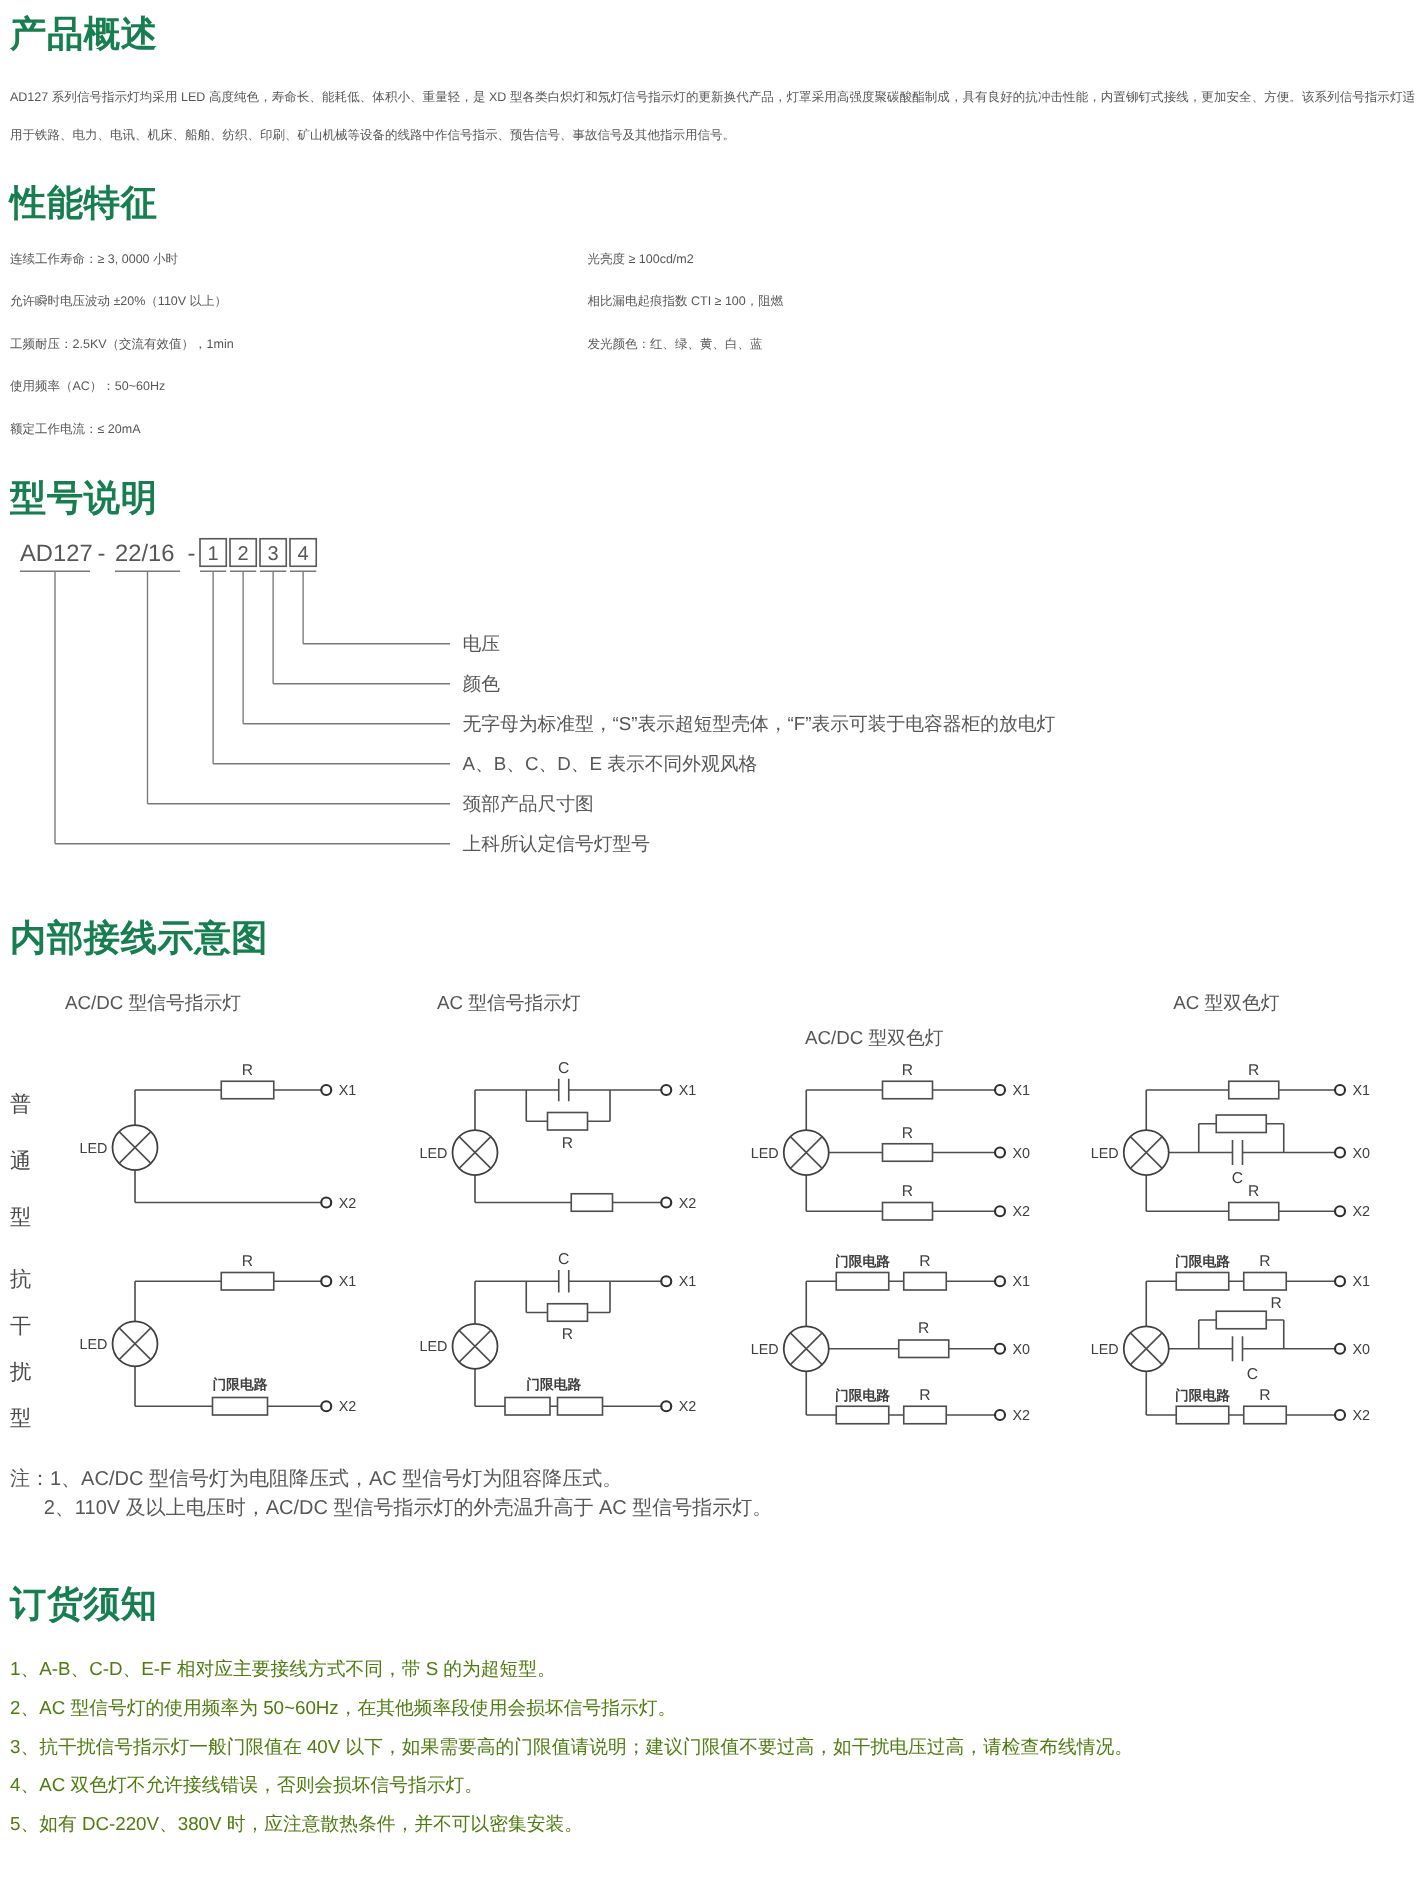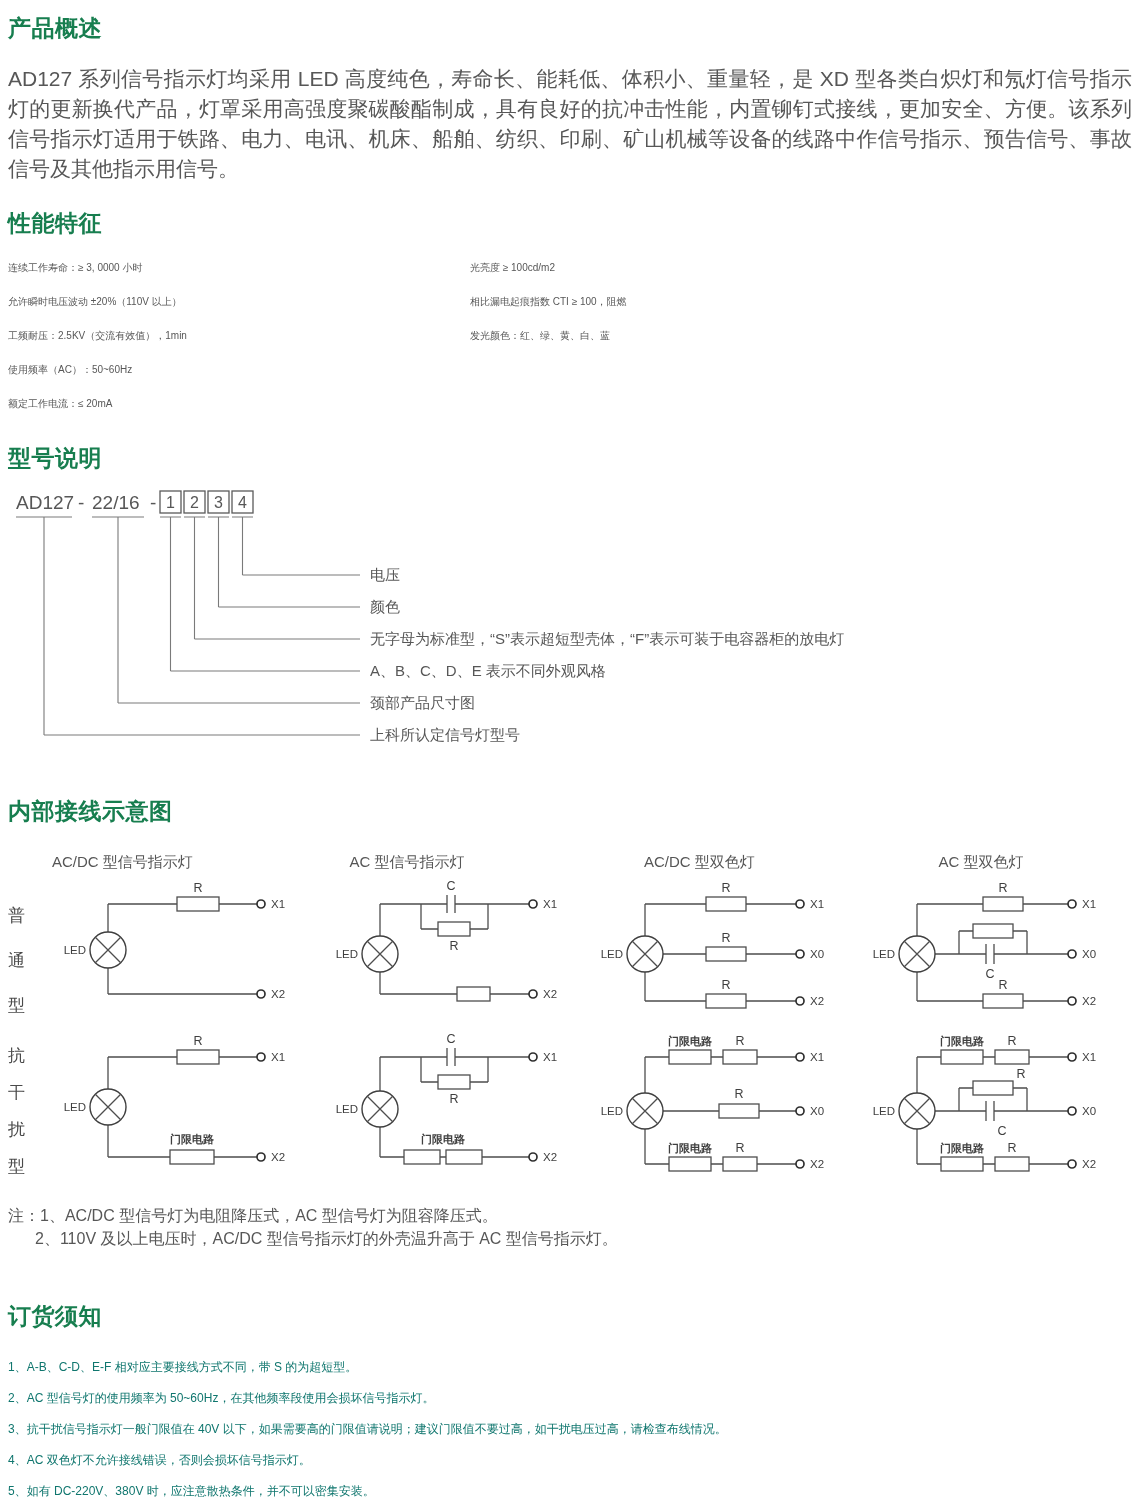--- a/index.html
+++ b/index.html
@@ -4,27 +4,27 @@
 <style>
   * { margin:0; padding:0; box-sizing:border-box; }
   html,body { background:#ffffff; }
   body {
     width:1140px; height:1504px; overflow:hidden; position:relative;
     font-family:"Liberation Sans","DejaVu Sans",sans-serif;
     color:#575757;
   }
   .page { padding:0 8px; }
   h2.sec {
-    color:#177E4F; font-size:23px; font-weight:bold; letter-spacing:0.5px;
+    color:#177E4F; font-size:29px; font-weight:bold; letter-spacing:0.5px;
     line-height:32px;
   }
   
   .sec-overview h2 { margin-top:12px; }
   .overview-body {
-    margin-top:20px; font-size:21px; line-height:30px; color:#575757;
+    margin-top:20px; font-size:10px; line-height:30px; color:#575757;
     width:1124px; text-align:justify;
   }
   
   .sec-features h2 { margin-top:23px; }
   .spec-grid { display:grid; grid-template-columns:462px 1fr; margin-top:12px; }
   .spec-col { display:block; }
   .spec-item { font-size:10px; line-height:34px; color:#575757; white-space:nowrap; }
   
   .sec-model h2 { margin-top:22px;font-family:Liberation Serif, serif; }
   .model-svg { display:block; margin-top:12px; }
@@ -33,42 +33,42 @@
   .model-svg .digit { font-size:16px; }
   .model-svg .mlabel { font-size:15px; }
   .model-svg path { stroke:#7a7a7a; stroke-width:1.1; fill:none; }
   .model-svg rect { stroke:#5a5a5a; stroke-width:1.3; fill:none; }
   
   .sec-wiring h2 { margin-top:36px; }
   .wire-grid { display:grid; grid-template-columns:38px repeat(4,1fr); margin-top:26px; }
   .wg-title { font-size:15px; color:#565656; height:26px; white-space:nowrap; }
   .wg-title.t1 { padding-left:6px; }
   .wg-title.t2 { padding-left:32px; }
-  .wg-title.t3 { padding-left:55px; }
+  .wg-title.t3 { padding-left:55px;margin-top:28px; }
   .wg-title.t4 { padding-left:78px; }
   .wg-rowlabel { }
   .vtext { display:inline-block; width:19px; word-break:break-all; font-size:17px; color:#4a4a4a; }
   .rl1 .vtext { line-height:45px; padding-top:14px; }
   .rl2 .vtext { line-height:37px; padding-top:8px; }
   .ckt { display:block; }
   .ckt path { stroke:#4e4e4e; stroke-width:1.3; fill:none; }
   .ckt rect { stroke:#4e4e4e; stroke-width:1.3; fill:#ffffff; }
   .ckt circle.led { stroke:#3f3f3f; stroke-width:1.4; fill:none; }
   .ckt circle.term { stroke:#2f2f2f; stroke-width:1.7; fill:#ffffff; }
   .ckt text { fill:#3f3f3f; font-family:"Liberation Sans","DejaVu Sans",sans-serif; }
   .ckt .lbl { font-size:12.5px; }
   .ckt .pin { font-size:11.5px; }
   .ckt .ledlbl { font-size:11.5px; }
   .ckt .gate { font-size:11px; font-weight:bold; }
   .wire-notes { margin-top:10px; font-size:16px; line-height:23px; color:#575757; }
   .wire-notes .n2 { padding-left:27px; }
   
   .sec-ordering h2 { margin-top:50px; }
   .order-list { margin-top:20px; }
-  .order-item { font-size:12px; line-height:31px; color:#0f766e; }
+  .order-item { font-size:15px; line-height:31px; color:#4d7c0f; }
 </style>
 </head>
 <body>
 
 <div class="page">
 
   <section class="sec-overview">
     <h2 class="sec">产品概述</h2>
     <p class="overview-body">AD127 系列信号指示灯均采用 LED 高度纯色，寿命长、能耗低、体积小、重量轻，是 XD 型各类白炽灯和氖灯信号指示灯的更新换代产品，灯罩采用高强度聚碳酸酯制成，具有良好的抗冲击性能，内置铆钉式接线，更加安全、方便。该系列信号指示灯适用于铁路、电力、电讯、机床、船舶、纺织、印刷、矿山机械等设备的线路中作信号指示、预告信号、事故信号及其他指示用信号。</p>
   </section>

